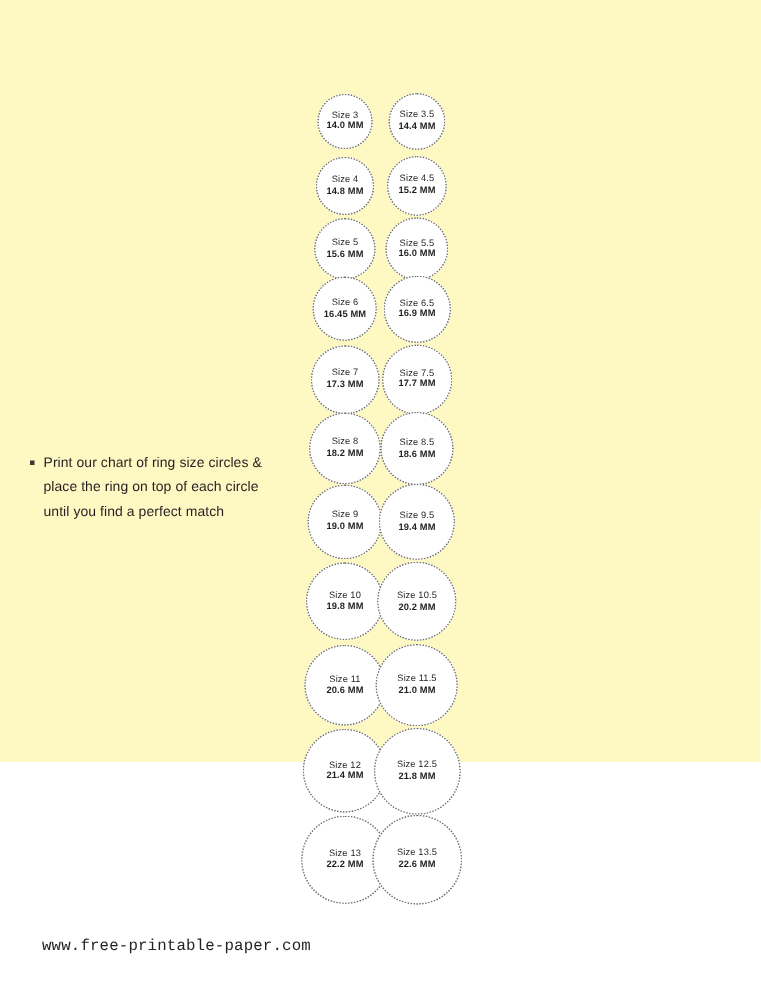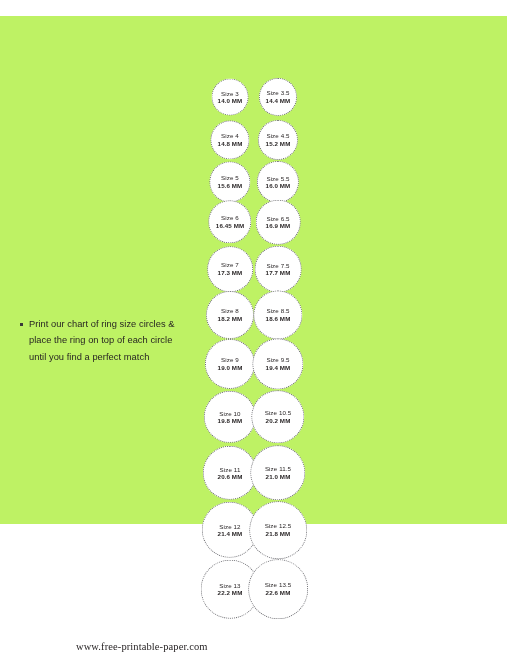--- a/index.html
+++ b/index.html
@@ -13,24 +13,24 @@
     height: 656px;
     position: relative;
     overflow: hidden;
     font-family: "Liberation Sans", sans-serif;
     color: #1a1a1a;
     -webkit-font-smoothing: antialiased;
   }
 
   #page {
     position: absolute;
-    left: 0; top: 16px;
+    left: 0; top: 0;
     width: 507px;
     height: 508px;
-    background: #bef264;
+    background: #fef9c3;
   }
 
   
   .instructions {
     position: absolute;
     left: 20px;
     top: 300px;
     width: 172px;
   }
   .instructions-row {
@@ -94,22 +94,21 @@
   }
 
   
   .footer {
     position: absolute;
     left: 28px;
     top: 625px;
     font-size: 10.5px;
     color: #231f20;
     letter-spacing: 0.1px;
-    font-family: Liberation Serif, serif;
-    margin-left: 48px;
+    font-family: Liberation Mono, monospace;
   }
 </style>
 </head>
 <body>
 
 <div id="page">
 
   <div class="instructions">
     <div class="instructions-row">
       <span class="bullet"></span>

